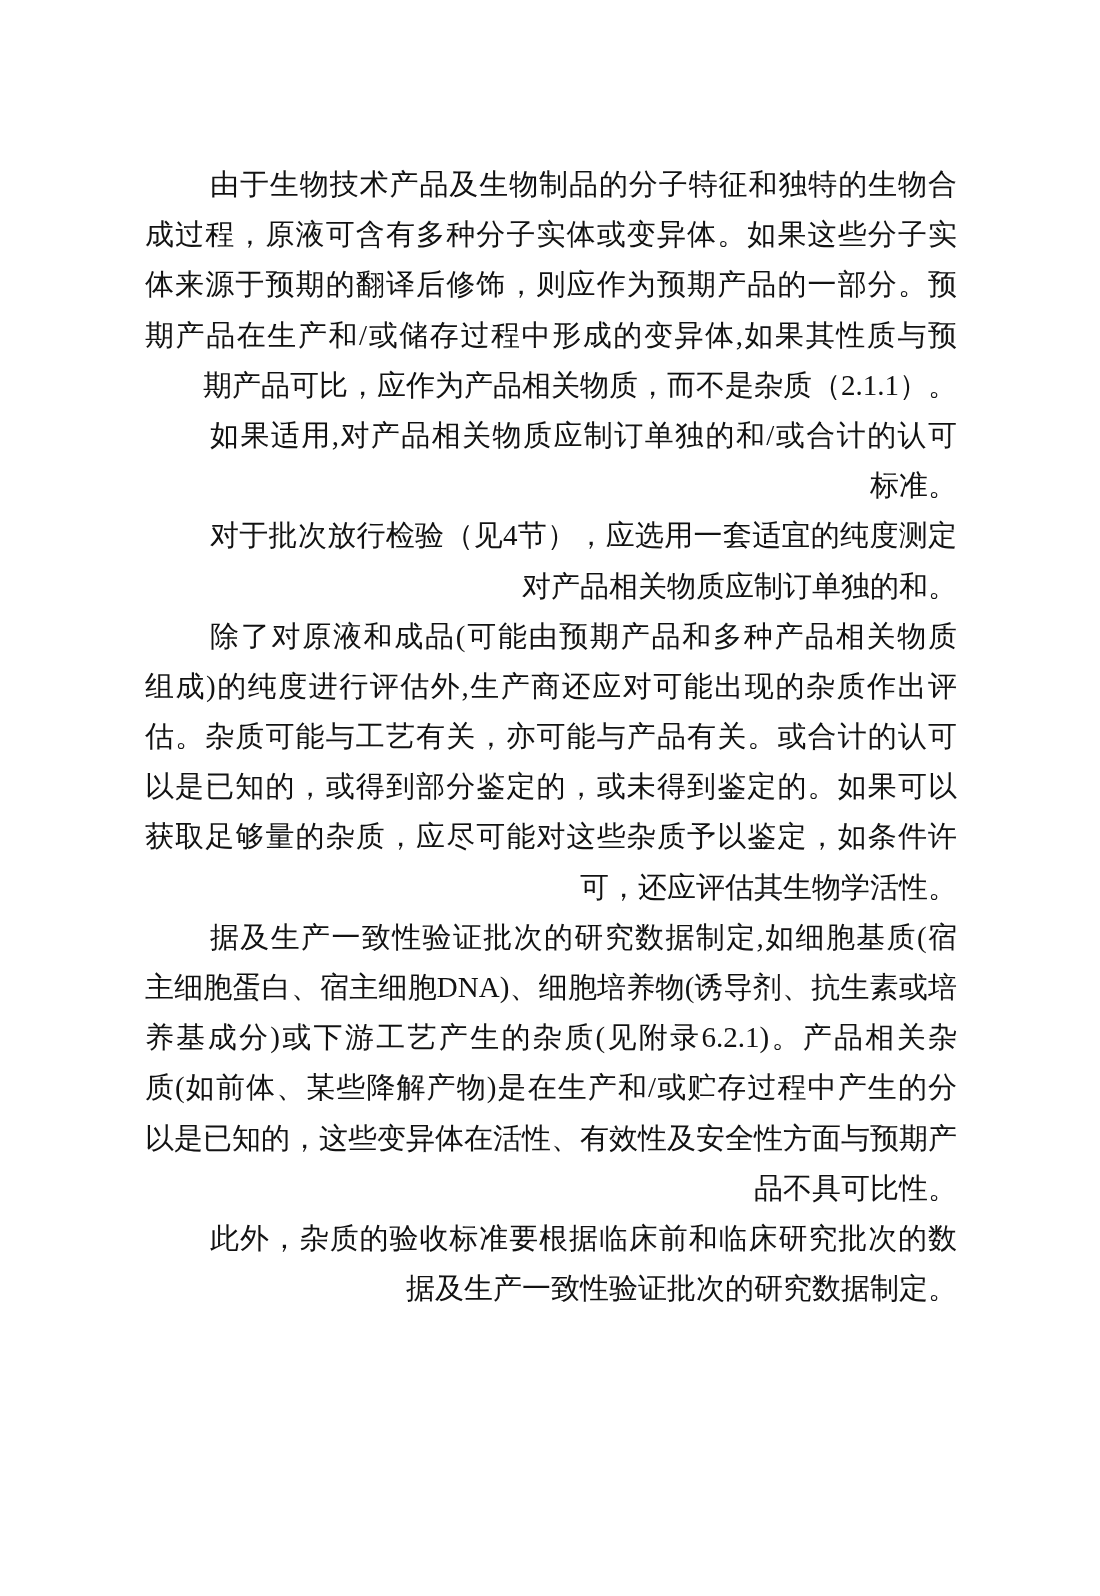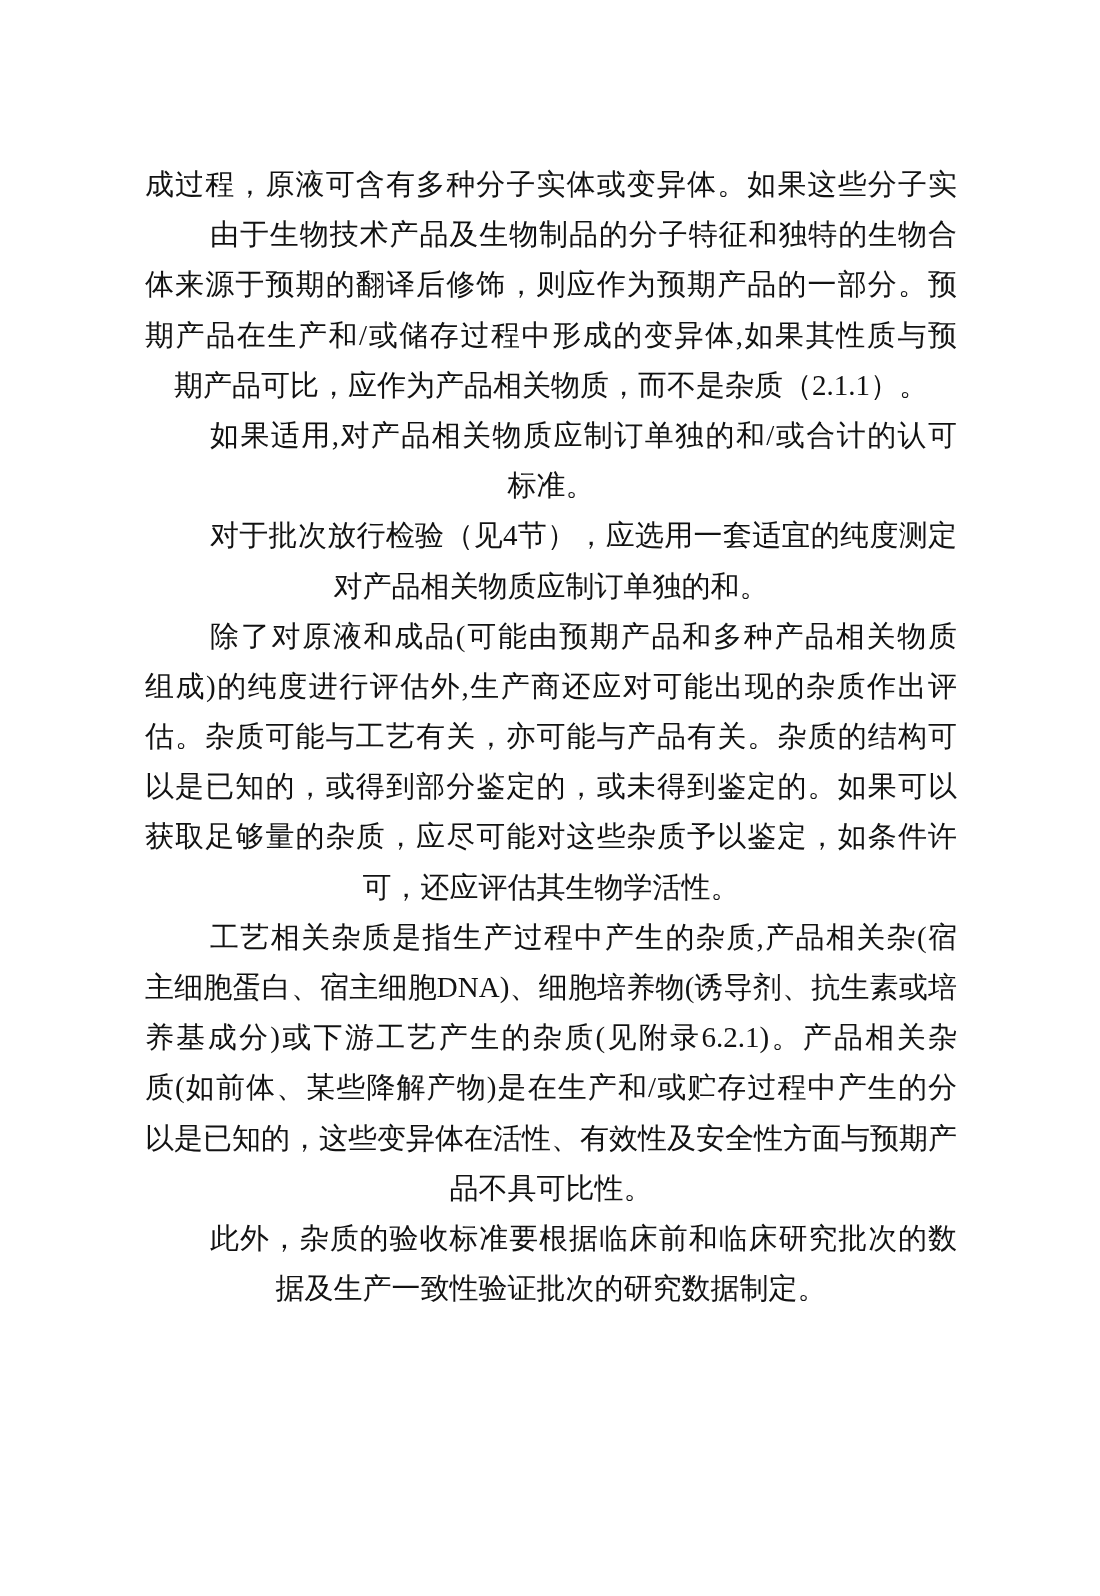--- a/index.html
+++ b/index.html
@@ -30,21 +30,21 @@
     font-size: 29px;
     line-height: 50.2px;
     font-family: "Liberation Serif", "DejaVu Serif", serif;
   }
   .line {
     width: 100%;
     height: 50.2px;
     overflow: visible;
   }
   .line.left {
-    text-align: center;
+    text-align: right;
     white-space: nowrap;
   }
   .line.justify {
     text-align: justify;
     text-align-last: justify;
     white-space: normal;
   }
   .line.indent-para {
     padding-left: 65px;
     box-sizing: border-box;
@@ -52,36 +52,36 @@
   .line.indent-bullet {
     padding-left: 85px;
     box-sizing: border-box;
   }
 </style>
 </head>
 <body>
 
 <div class="page">
   <div class="text-block">
+      <div class="line justify indent-para">由于生物技术产品及生物制品的分子特征和独特的生物合</div>
       <div class="line justify">成过程，原液可含有多种分子实体或变异体。如果这些分子实</div>
-      <div class="line justify indent-para">由于生物技术产品及生物制品的分子特征和独特的生物合</div>
       <div class="line justify">体来源于预期的翻译后修饰，则应作为预期产品的一部分。预</div>
       <div class="line justify">期产品在生产和/或储存过程中形成的变异体,如果其性质与预</div>
       <div class="line left">期产品可比，应作为产品相关物质，而不是杂质（2.1.1）。</div>
       <div class="line justify indent-para">如果适用,对产品相关物质应制订单独的和/或合计的认可</div>
       <div class="line left">标准。</div>
       <div class="line justify indent-para">对于批次放行检验（见4节），应选用一套适宜的纯度测定</div>
       <div class="line left">对产品相关物质应制订单独的和。</div>
       <div class="line justify indent-para">除了对原液和成品(可能由预期产品和多种产品相关物质</div>
       <div class="line justify">组成)的纯度进行评估外,生产商还应对可能出现的杂质作出评</div>
-      <div class="line justify">估。杂质可能与工艺有关，亦可能与产品有关。杂质的结构可</div>
+      <div class="line justify">估。杂质可能与工艺有关，亦可能与产品有关。或合计的认可</div>
       <div class="line justify">以是已知的，或得到部分鉴定的，或未得到鉴定的。如果可以</div>
       <div class="line justify">获取足够量的杂质，应尽可能对这些杂质予以鉴定，如条件许</div>
       <div class="line left">可，还应评估其生物学活性。</div>
-      <div class="line justify indent-para">工艺相关杂质是指生产过程中产生的杂质,产品相关杂(宿</div>
+      <div class="line justify indent-para">据及生产一致性验证批次的研究数据制定,如细胞基质(宿</div>
       <div class="line justify">主细胞蛋白、宿主细胞DNA)、细胞培养物(诱导剂、抗生素或培</div>
       <div class="line justify">养基成分)或下游工艺产生的杂质(见附录6.2.1)。产品相关杂</div>
       <div class="line justify">质(如前体、某些降解产物)是在生产和/或贮存过程中产生的分</div>
       <div class="line justify">以是已知的，这些变异体在活性、有效性及安全性方面与预期产</div>
       <div class="line left">品不具可比性。</div>
       <div class="line justify indent-para">此外，杂质的验收标准要根据临床前和临床研究批次的数</div>
       <div class="line left">据及生产一致性验证批次的研究数据制定。</div>
     </div>
 </div>
 

